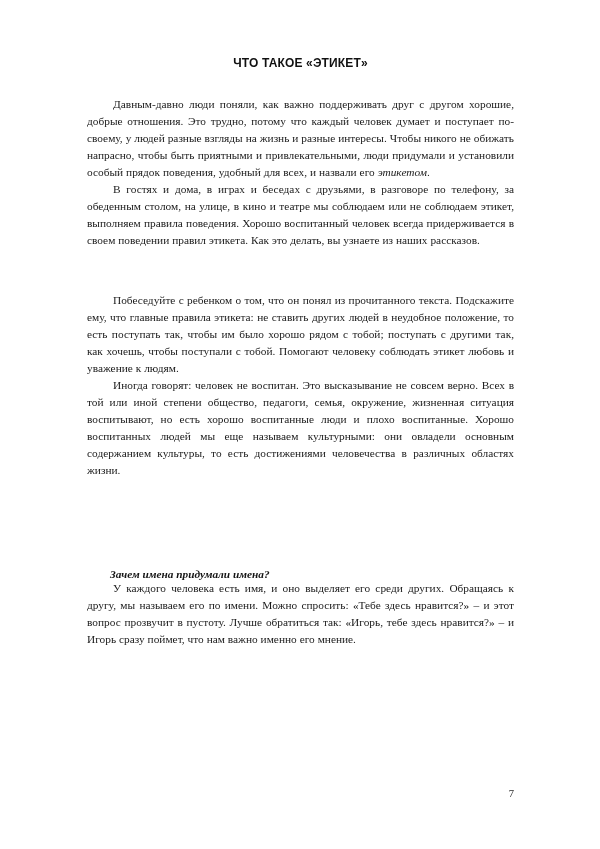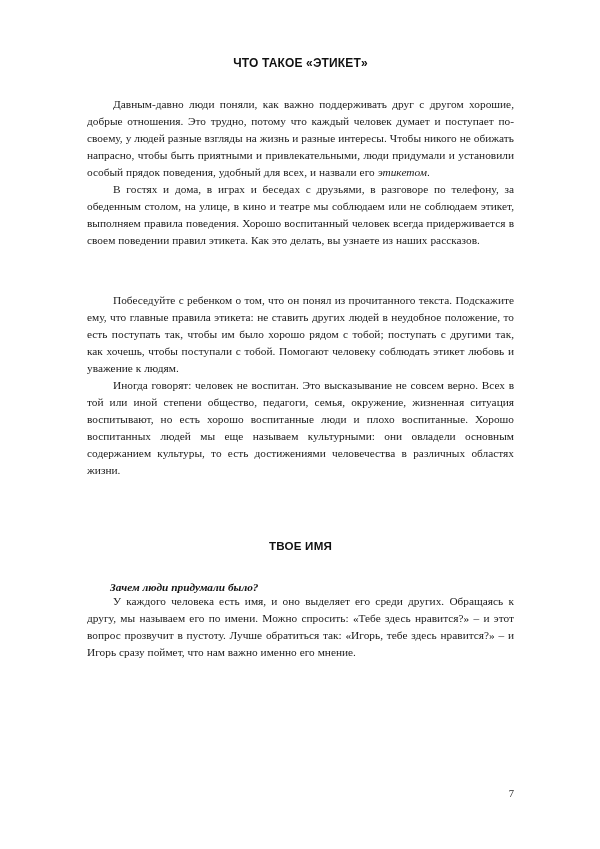--- a/index.html
+++ b/index.html
@@ -114,24 +114,23 @@
 
 
     <p class="body">Побеседуйте с ребенком о том, что он понял из прочитанного текста. Подскажите ему, что главные правила этикета: не ставить других людей в неудобное положение, то есть поступать так, чтобы им было хорошо рядом с тобой; поступать с другими так, как хочешь, чтобы поступали с тобой. Помогают человеку соблюдать этикет любовь и уважение к людям.</p>
 
     <p class="body">Иногда говорят: человек не воспитан. Это высказывание не совсем верно. Всех в той или иной степени общество, педагоги, семья, окружение, жизненная ситуация воспитывают, но есть хорошо воспитанные люди и плохо воспитанные. Хорошо воспитанных людей мы еще называем культурными: они овладели основным содержанием культуры, то есть достижениями человечества в различных областях жизни.</p>
 
     <div class="gap-line"></div>
     <div class="gap-line"></div>
     <div style="height:17px"></div>
 
-    <div class="section-title">ТВОЕ ИМЯ</div>
 
     <div style="height:29px"></div>
 
-    <div class="sub-heading-left">Зачем люди придумали было?</div>
+    <div class="sub-heading-left">Зачем имена придумали имена?</div>
 
     <p class="body">У каждого человека есть имя, и оно выделяет его среди других. Обращаясь к другу, мы называем его по имени. Можно спросить: «Тебе здесь нравится?» – и этот вопрос прозвучит в пустоту. Лучше обратиться так: «Игорь, тебе здесь нравится?» – и Игорь сразу поймет, что нам важно именно его мнение.</p>
 
   </div>
 
   <div class="page-number">7</div>
 </div>
 
 </body></html>

